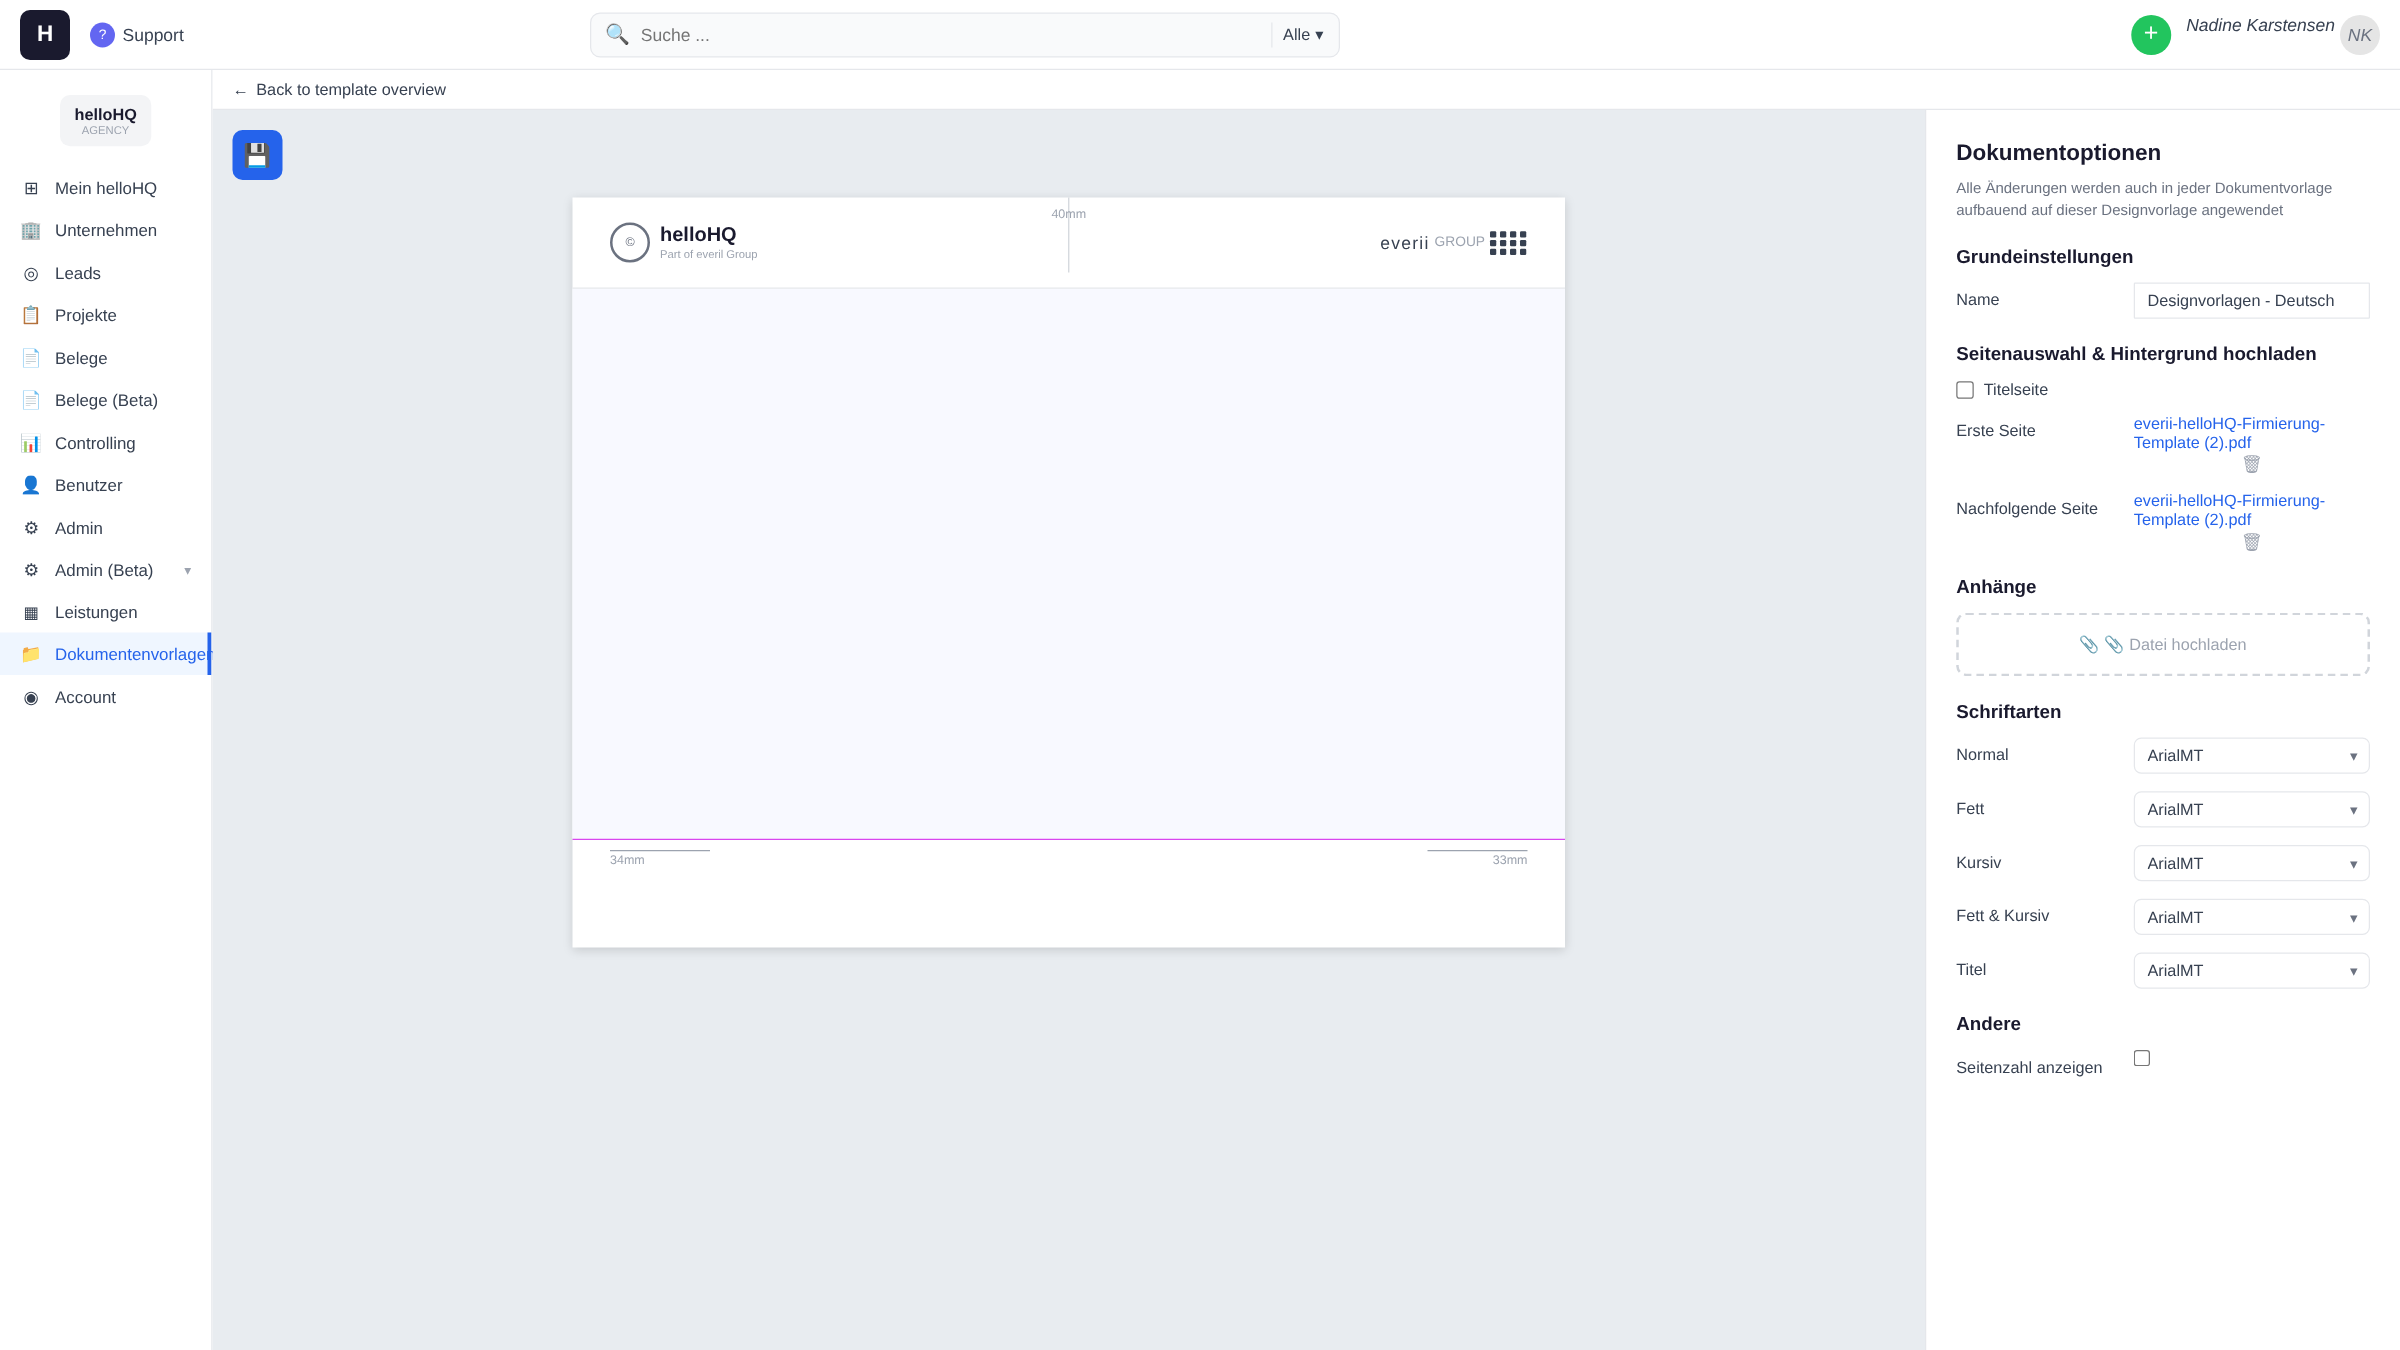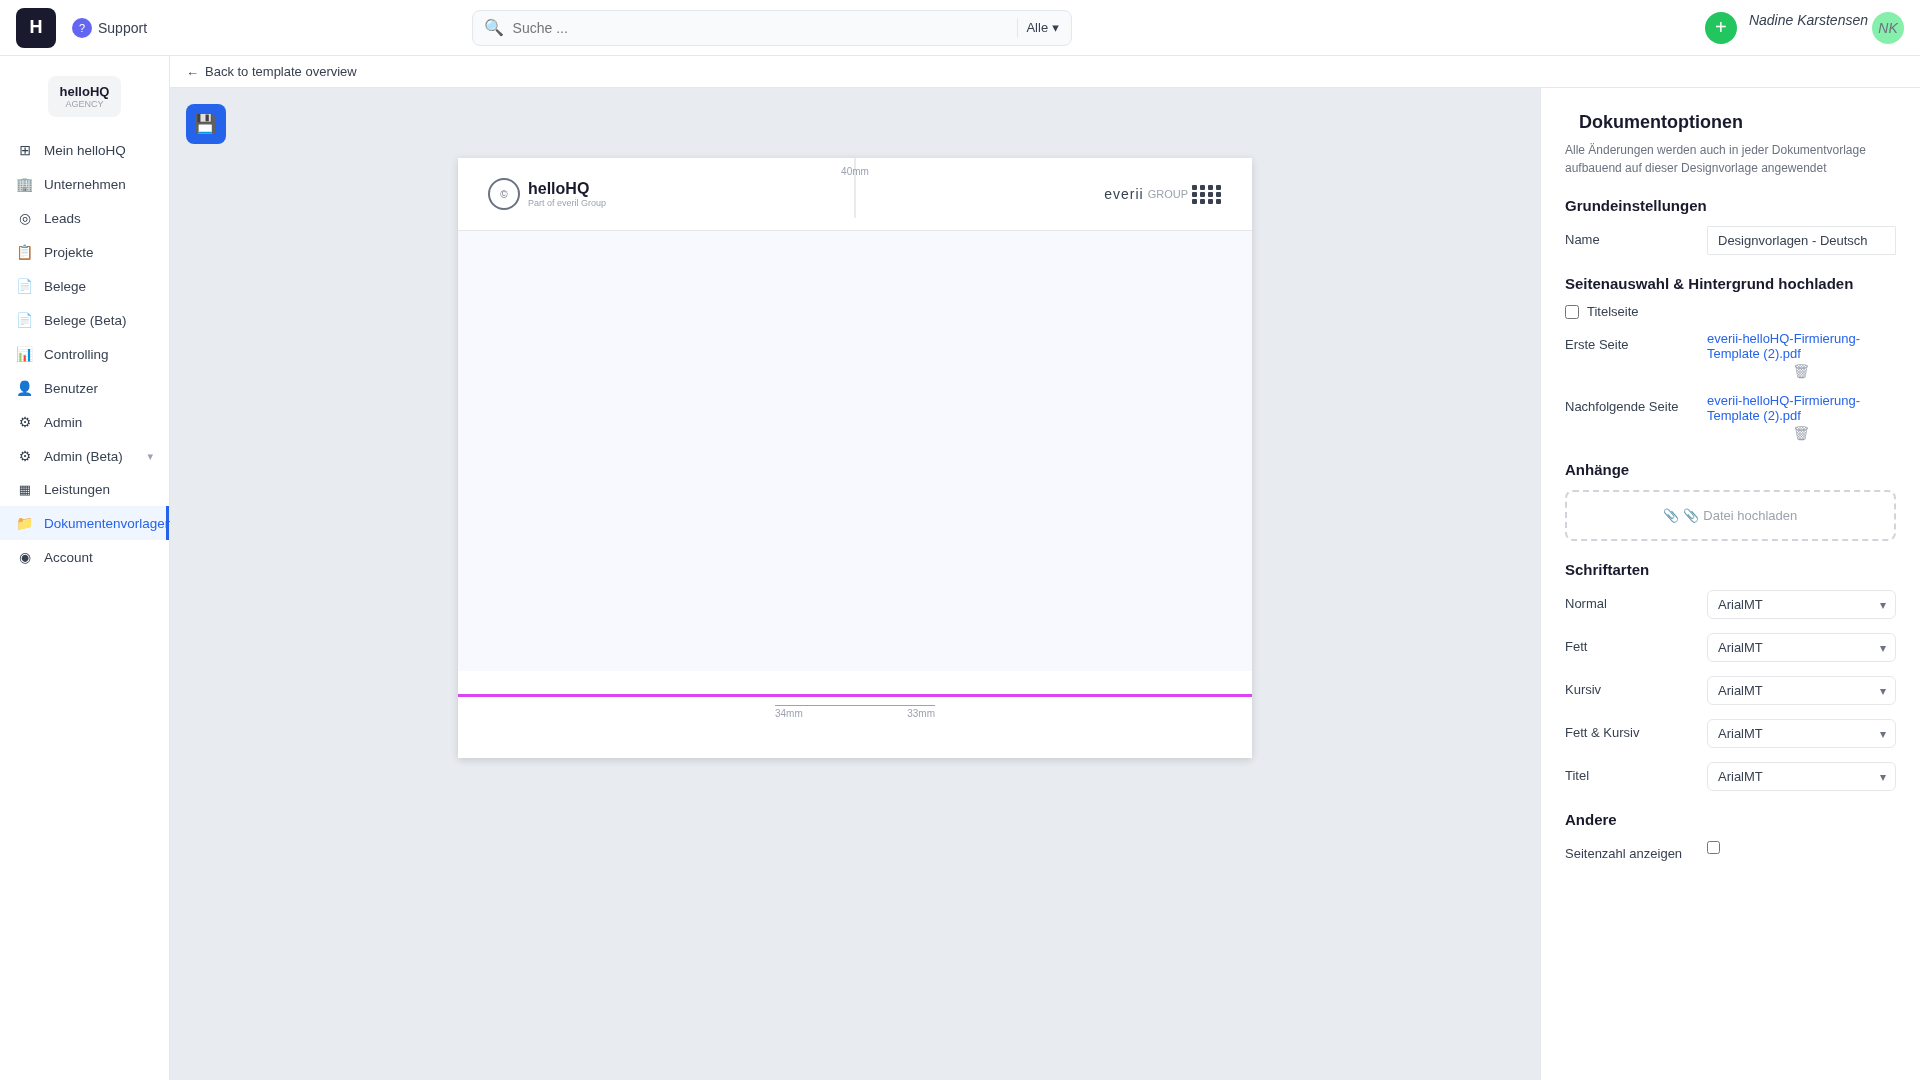--- a/index.html
+++ b/index.html
@@ -86,21 +86,21 @@
       border-radius: 50%;
       border: none;
       color: white;
       font-size: 20px;
       cursor: pointer;
       display: flex;
       align-items: center;
       justify-content: center;
     }
     .user-info { display: flex; align-items: flex-start; gap: 4px; font-size: 14px; color: #374151; cursor: pointer; font-style: italic; }
-    .user-avatar { width: 32px; height: 32px; border-radius: 50%; background: #86efac; overflow: hidden; display: flex; align-items: center; justify-content: center; font-size: 14px; color: #6b7280; }
+    .user-avatar { width: 32px; height: 32px; border-radius: 50%; background: #e5e5e5; overflow: hidden; display: flex; align-items: center; justify-content: center; font-size: 14px; color: #6b7280; }
 
     
     .body-layout {
       display: flex;
       flex: 1;
       overflow: hidden;
     }
 
     
     .sidebar {
@@ -273,21 +273,21 @@
 
     
     .right-panel {
       width: 380px;
       background: white;
       border-left: 1px solid #e5e7eb;
       overflow-y: auto;
       padding: 24px;
       flex-shrink: 0;
     }
-    .panel-title { font-size: 18px; font-weight: 600; color: #1a1a2e; margin-bottom: 8px; margin-left: 14px; }
+    .panel-title { font-size: 18px; font-weight: 600; color: #1a1a2e; margin-bottom: 8px; }
     .panel-subtitle { font-size: 12px; color: #6b7280; margin-bottom: 20px; line-height: 1.5; }
     .section-title { font-size: 15px; font-weight: 600; color: #1a1a2e; margin: 20px 0 12px; }
     .form-row { display: flex; align-items: flex-start; gap: 12px; margin-bottom: 14px; }
     .form-label { font-size: 13px; color: #374151; width: 130px; flex-shrink: 0; padding-top: 6px; }
     .form-control { flex: 1; }
     .text-input {
       width: 100%;
       border: 1px solid #e5e7eb;
       border-radius: 1px;
       padding: 6px 10px;
@@ -476,21 +476,21 @@
                 <div class="everii-dot"></div>
                 <div class="everii-dot"></div>
                 <div class="everii-dot"></div>
                 <div class="everii-dot"></div>
               </div>
             </div>
           </div>
 
           <div class="doc-body" style="min-height:440px;"></div>
 
-          <div style="display:flex;justify-content:center;padding:8px 30px;border-top:3px solid #d946ef;margin-top:23px;">
+          <div style="display:flex;justify-content:space-between;padding:8px 30px;border-top:1px solid #d946ef;">
             <div>
               <div style="width:80px;height:1px;background:#9ca3af;margin-bottom:2px;"></div>
               <div style="font-size:10px;color:#9ca3af;">34mm</div>
             </div>
             <div style="text-align:right;">
               <div style="width:80px;height:1px;background:#9ca3af;margin-bottom:2px;margin-left:auto;"></div>
               <div style="font-size:10px;color:#9ca3af;">33mm</div>
             </div>
           </div>
         </div>

